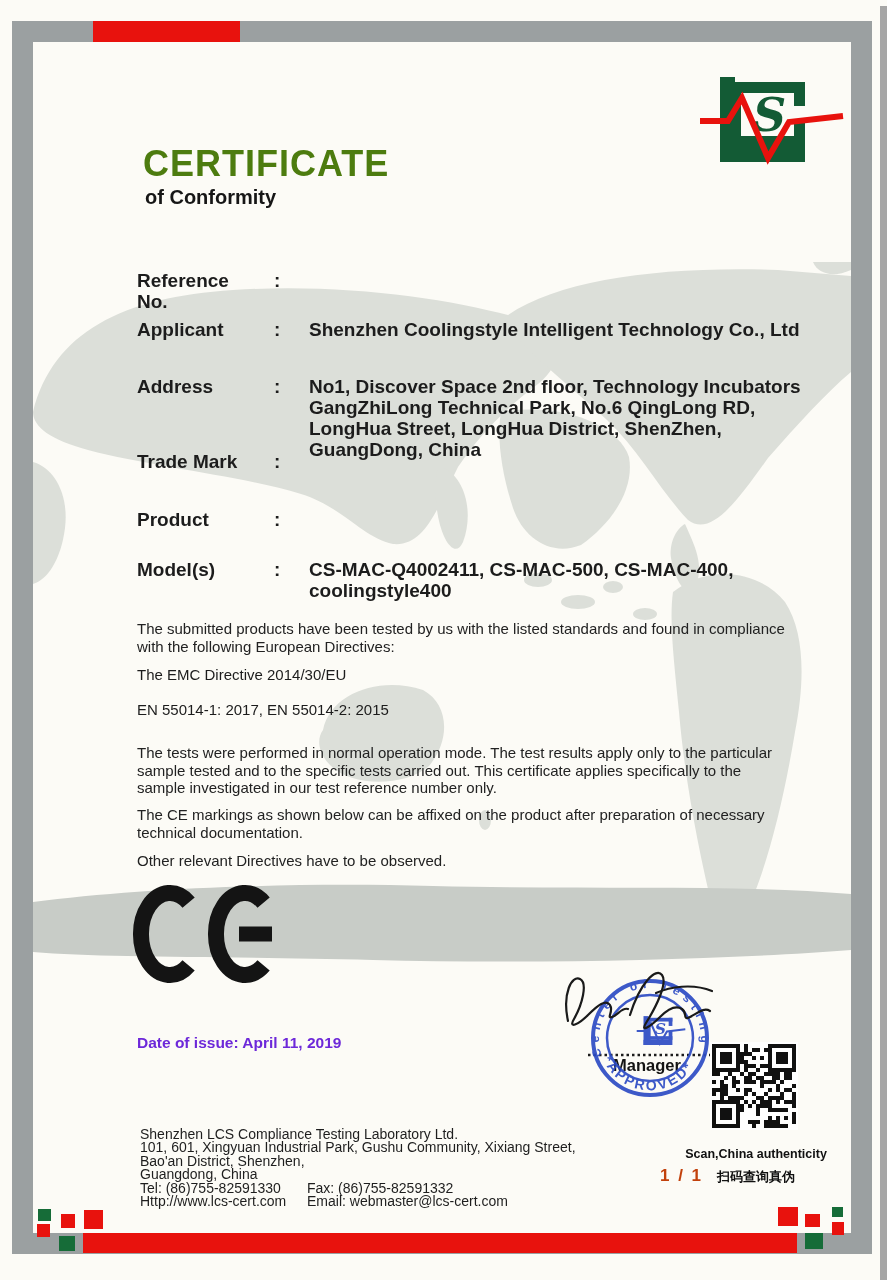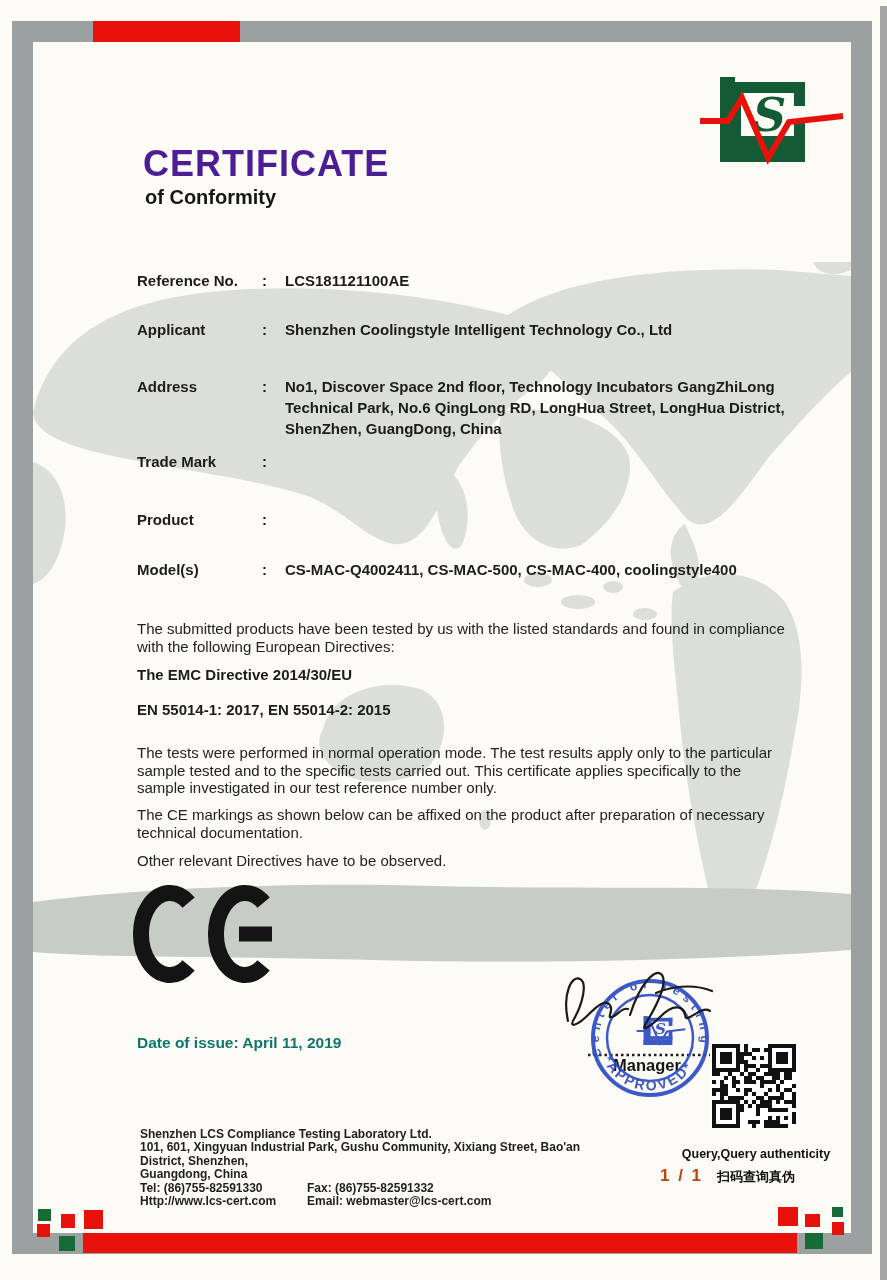--- a/index.html
+++ b/index.html
@@ -14,34 +14,34 @@
   .frame{
     left:12px;top:21px;width:860px;height:1233px;
     border:21px solid #9ba0a1;box-sizing:border-box;
   }
   .redbar{background:#e8120d;}
   .sq{position:absolute;}
   .sq.red{background:#e8120d;}
   .sq.green{background:#166c38;}
   .edge-strip{left:880px;top:6px;width:7px;height:1274px;background:#a6a6a6;}
   
-  .title{left:143px;top:143px;font-size:36px;font-weight:bold;letter-spacing:1px;color:#4c1d95;}
+  .title{left:143px;top:143px;font-size:36px;font-weight:bold;letter-spacing:1px;color:#4d7c0f;}
   .subtitle{left:145px;top:186px;font-size:20px;font-weight:bold;color:#161616;}
   
-  .f-row{left:137px;display:flex;font-size:15px;font-weight:bold;line-height:21px;color:#1c1c1c;}
+  .f-row{left:137px;display:flex;font-size:19px;font-weight:bold;line-height:21px;color:#1c1c1c;gap:12px;}
   .f-label{width:125px;flex:0 0 auto;}
   .f-colon{width:23px;flex:0 0 auto;}
   .f-value{width:508px;}
   
   .para{left:137px;width:655px;font-size:15px;line-height:17.6px;color:#222;}
-  .para.bold{font-weight:bold;color:#1c1c1c;}
-  
-  .date-line{left:137px;top:1034px;font-size:15.5px;font-weight:bold;color:#0f766e;}
-  
-  .footer{left:140px;top:1128px;width:480px;font-size:12px;line-height:13.4px;color:#1e1e1e;font-weight:bold;}
+  .para.bold{font-weight:normal;color:#1c1c1c;}
+  
+  .date-line{left:137px;top:1034px;font-size:15.5px;font-weight:bold;color:#6d28d9;}
+  
+  .footer{left:140px;top:1128px;width:480px;font-size:14px;line-height:13.4px;color:#1e1e1e;}
   .footer .cols{display:flex;}
   .footer .c1{width:167px;flex:0 0 auto;}
   .qr-zh{left:695px;top:1133px;width:122px;text-align:center;font-size:13px;font-weight:bold;color:#111;margin-top:35px;}
   .qr-en{left:680px;top:1147px;width:152px;text-align:center;font-size:12.5px;font-weight:bold;color:#111;}
   .pagenum{left:660px;top:1166px;font-size:17px;font-weight:bold;letter-spacing:2px;color:#c2410c;}
   svg{display:block;}
 </style>
 </head>
 <body>
 
@@ -104,21 +104,20 @@
   <use href="#lcs-green-parts" style="color:#135b35"></use>
   <use href="#lcs-red-line" style="color:#e8120d"></use>
 </svg>
 
 <div class="abs title">CERTIFICATE</div>
 <div class="abs subtitle">of Conformity</div>
 
 <div class="abs f-row" style="top:270px">
   <span class="f-label">Reference No.</span>
   <span class="f-colon">:</span>
-  <span class="f-value">LCS181121100AE</span>
 </div>
 <div class="abs f-row" style="top:319px">
   <span class="f-label">Applicant</span>
   <span class="f-colon">:</span>
   <span class="f-value">Shenzhen Coolingstyle Intelligent Technology Co., Ltd</span>
 </div>
 <div class="abs f-row" style="top:376px">
   <span class="f-label">Address</span>
   <span class="f-colon">:</span>
   <span class="f-value">No1, Discover Space 2nd floor, Technology Incubators GangZhiLong Technical Park, No.6 QingLong RD, LongHua Street, LongHua District, ShenZhen, GuangDong, China</span>
@@ -331,21 +330,21 @@
       <rect x="10" y="10" width="12" height="12" fill="#111"></rect>
     <rect x="58" y="2" width="28" height="28" fill="#111"></rect>
       <rect x="62" y="6" width="20" height="20" fill="#fff"></rect>
       <rect x="66" y="10" width="12" height="12" fill="#111"></rect>
     <rect x="2" y="58" width="28" height="28" fill="#111"></rect>
       <rect x="6" y="62" width="20" height="20" fill="#fff"></rect>
       <rect x="10" y="66" width="12" height="12" fill="#111"></rect>
   </g>
 </svg>
 <div class="abs qr-zh">扫码查询真伪</div>
-<div class="abs qr-en">Query,Query authenticity</div>
+<div class="abs qr-en">Scan,China authenticity</div>
 
 <div class="abs pagenum">1 / 1</div>
 
 <div class="abs footer">
   <div>Shenzhen LCS Compliance Testing Laboratory Ltd.</div>
   <div>101, 601, Xingyuan Industrial Park, Gushu Community, Xixiang Street, Bao'an District, Shenzhen,</div>
   <div>Guangdong, China</div>
   <div class="cols">
     <span class="c1">Tel: (86)755-82591330</span>
     <span>Fax: (86)755-82591332</span>

